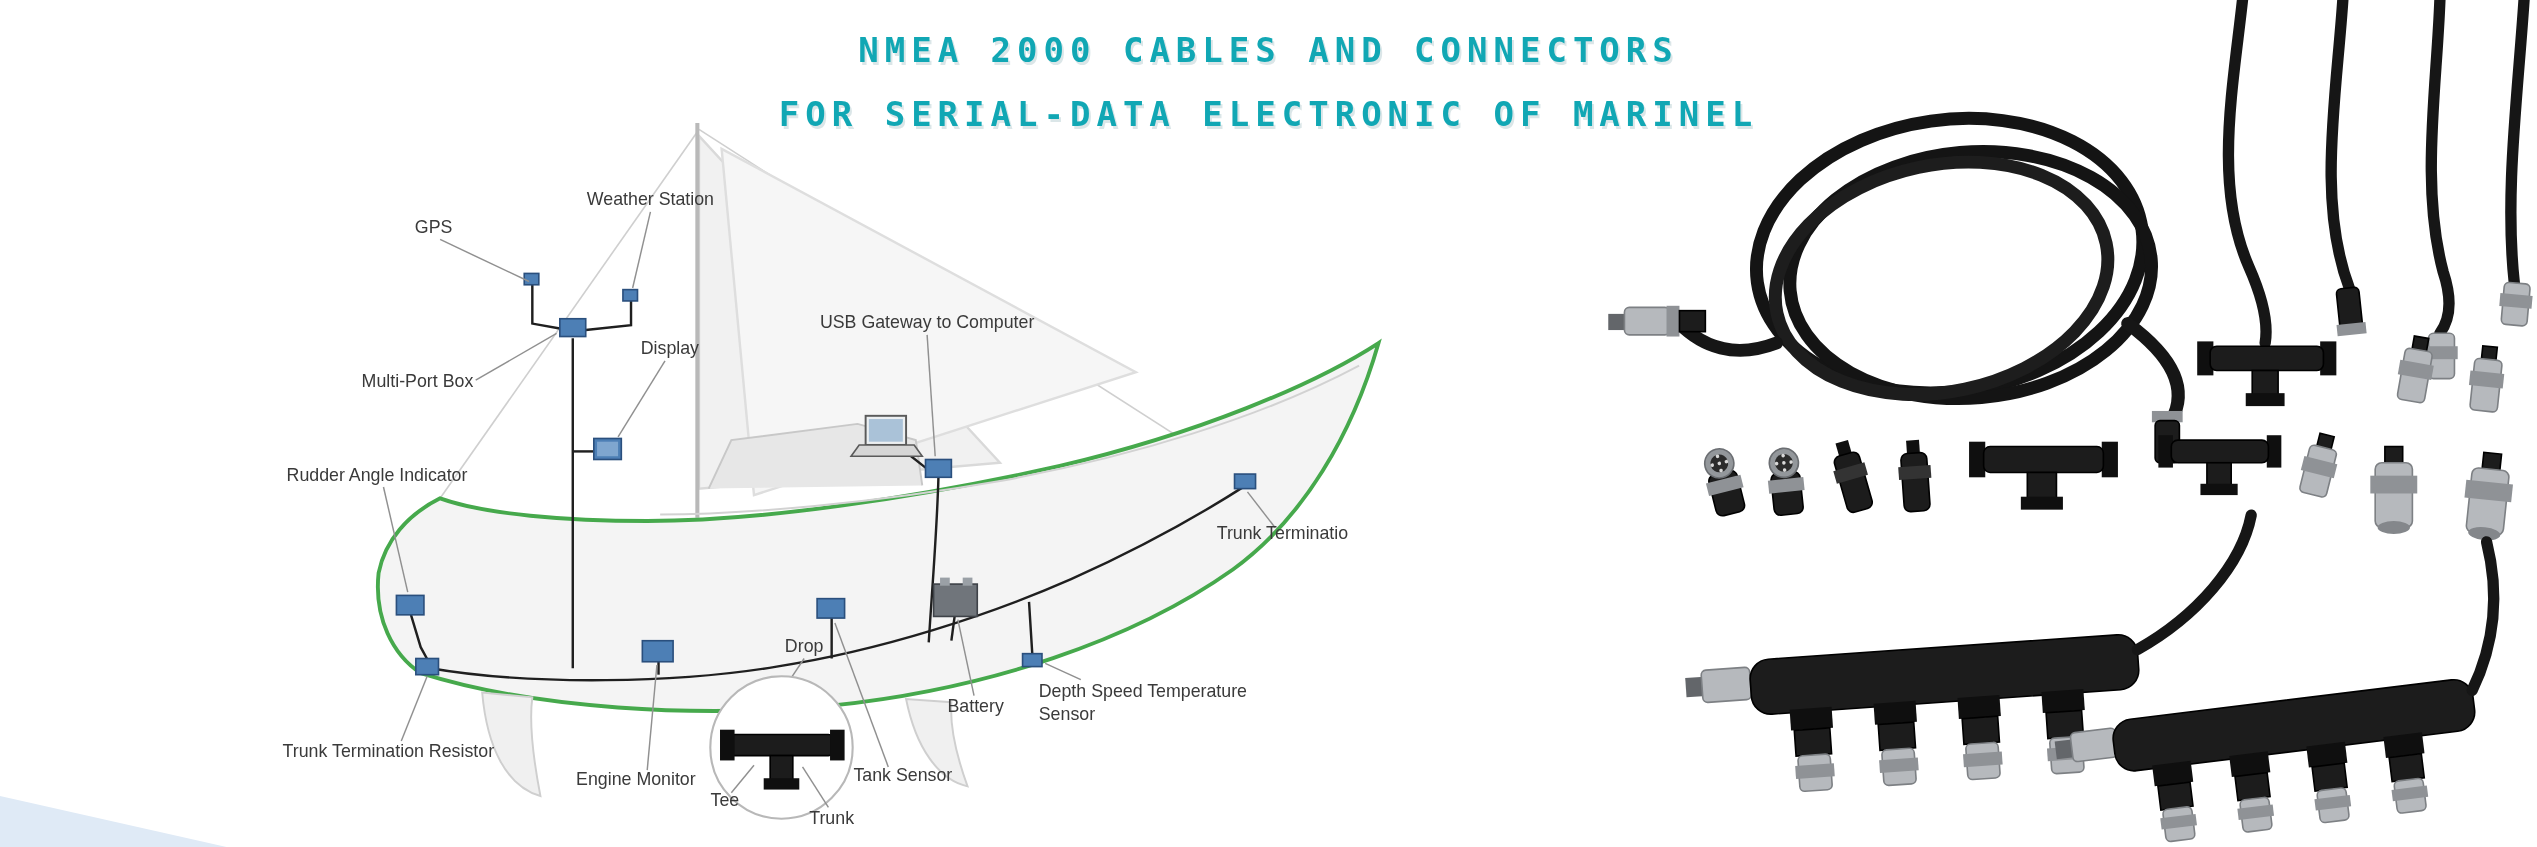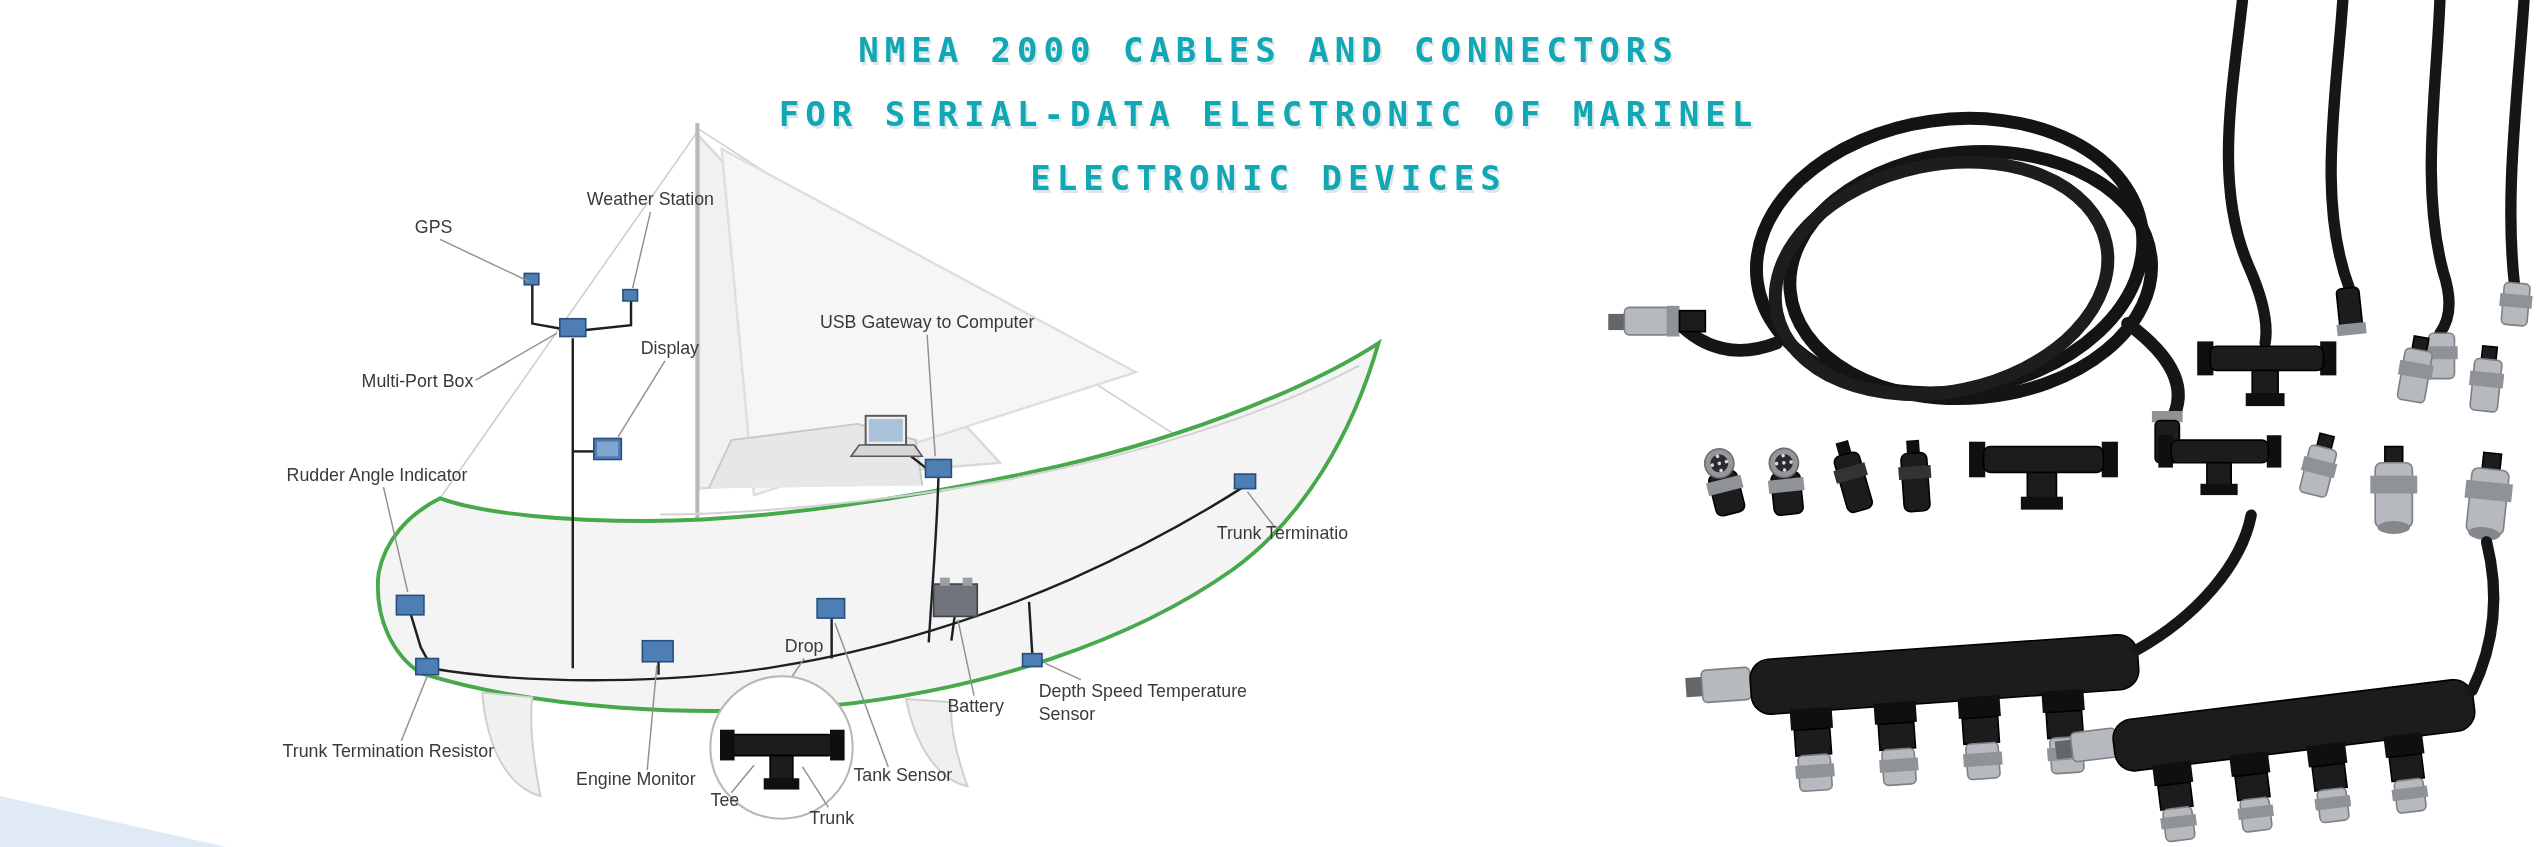--- a/index.html
+++ b/index.html
@@ -29,21 +29,20 @@
   .sailfill{fill:#f1f1f1;stroke:#d9d9d9;stroke-width:1.5;}
 </style>
 </head>
 <body>
 
 <div class="stage">
 
   <div class="title">
     <div class="title-line">NMEA 2000 CABLES AND CONNECTORS</div>
     <div class="title-line">FOR SERIAL-DATA ELECTRONIC OF MARINEL</div>
-    <div class="title-line">ELECTRONIC DEVICES</div>
   </div>
 
   <svg class="banner-art" width="2537" height="847" viewBox="0 0 1568 523.5" xmlns="http://www.w3.org/2000/svg">
 
     <polygon points="0,523.5 140,523.5 0,492" fill="#dfeaf6"></polygon>
 
     <g>
 
       <g>
         <line x1="432" y1="80" x2="772" y2="298" stroke="#cfcfcf" stroke-width="1"></line>

